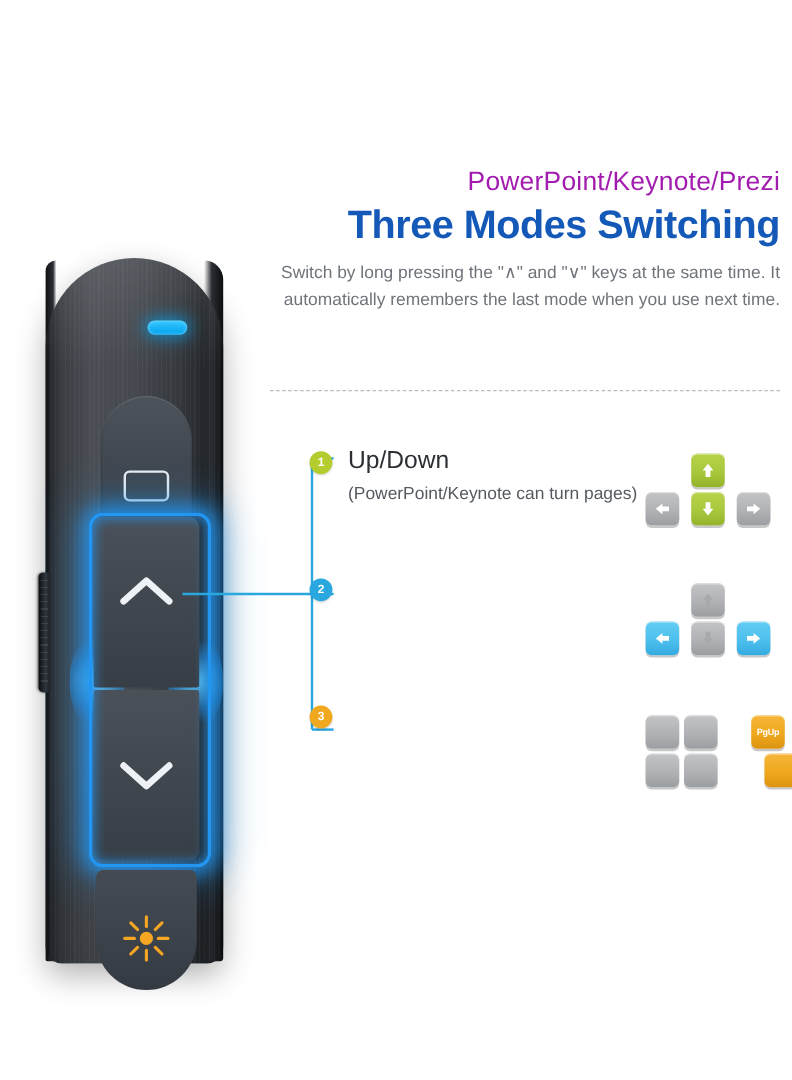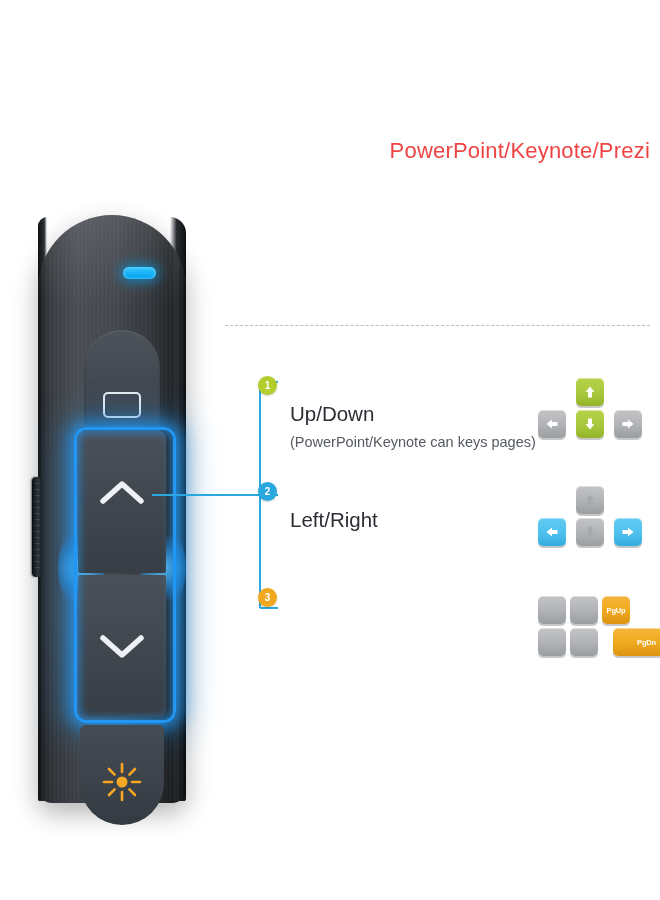--- a/index.html
+++ b/index.html
@@ -86,21 +86,21 @@
   .btn-laser{
     position:absolute;left:52px;top:510px;width:84px;height:100px;
     border-radius:6px 6px 42px 42px;
     background:linear-gradient(180deg,#454b53 0%,#3d434a 55%,#343a41 100%);
   }
   .sun{position:absolute;left:50%;top:36px;transform:translateX(-50%);width:42px;height:42px;}
 
   
   .head{position:absolute;left:225px;top:138px;width:425px;text-align:right;}
   .eyebrow{
-    font-size:22px;color:#ef4444;letter-spacing:.2px;line-height:1.15;
+    font-size:22px;color:#a21caf;letter-spacing:.2px;line-height:1.15;
     font-family:"Liberation Sans",sans-serif;font-weight:400;
   }
   .title{
     margin-top:6px;font-size:33px;font-weight:bold;color:#1559b8;
     letter-spacing:-.4px;line-height:1.12;white-space:nowrap;
   }
   .lede{
     margin-top:12px;font-size:14.5px;color:#6f747b;line-height:1.48;text-align:right;
   }
   .divider{
@@ -121,39 +121,38 @@
     position:absolute;left:-4px;top:4px;width:19px;height:19px;border-radius:50%;
     color:#fff;font-size:10px;font-weight:bold;line-height:19px;text-align:center;
     box-shadow:0 1px 2px rgba(0,0,0,.18);
   }
   .b1{background:#b5cc2e;}
   .b2{background:#29a8e0;}
   .b3{background:#f0a81e;}
   .item-title{
     margin-left:28px;font-size:20.5px;color:#2b2f34;font-weight:400;line-height:1.2;
     white-space:nowrap;
-    margin-top:30px;
   }
   .item-sub{
     margin-left:28px;margin-top:5px;font-size:14.5px;color:#555a60;line-height:1.42;
   }
 
   
   .keys{position:absolute;width:104px;height:64px;}
   .k-1{left:538px;top:378px;}
   .k-2{left:538px;top:486px;}
   .k-3{left:538px;top:596px;}
   .key{
     position:absolute;width:28px;height:28px;border-radius:5px;
     background:linear-gradient(180deg,#c2c4c6 0%,#b0b2b5 55%,#9b9ea1 100%);
     box-shadow:0 2px 0 rgba(0,0,0,.22),0 1px 0 rgba(255,255,255,.45) inset;
   }
   .key.green{background:linear-gradient(180deg,#b7d24a 0%,#a8c83c 55%,#94b32c 100%);}
   .key.blue{background:linear-gradient(180deg,#62cbf2 0%,#4ec0ee 55%,#34abdf 100%);}
-  .key.orange{background:linear-gradient(180deg,#f5b63a 0%,#f0a81e 55%,#dc9310 100%);}
+  .key.orange{background:linear-gradient(180deg,#f5b63a 0%,#f0a81e 55%,#dc9310 100%);margin-left:24px;}
   .key svg{position:absolute;left:50%;top:50%;transform:translate(-50%,-50%);}
   .key .klabel{
     position:absolute;left:0;right:0;top:50%;transform:translateY(-50%);
     text-align:center;font-size:7.5px;color:#fff;font-weight:bold;letter-spacing:-.2px;
   }
   .kp-up{left:38px;top:0;}
   .kp-left{left:0;top:32px;}
   .kp-down{left:38px;top:32px;}
   .kp-right{left:76px;top:32px;}
   .g-00{left:0;top:0;}   .g-10{left:32px;top:0;}   .g-20{left:64px;top:0;}
@@ -210,44 +209,45 @@
             <line x1="34" y1="8" x2="28.4" y2="13.6"></line>
             <line x1="13.6" y1="28.4" x2="8" y2="34"></line>
           </g>
         </svg>
       </div>
     </div>
   </div>
 
   <div class="head">
     <div class="eyebrow">PowerPoint/Keynote/Prezi</div>
+    <div class="title">Three Modes Switching</div>
+    <div class="lede">Switch by long pressing the  "∧" and "∨" keys at the same time. It automatically remembers the last mode when you use next time.</div>
   </div>
   <div class="divider"></div>
 
   <div class="conn">
     <svg width="130" height="270" viewBox="0 0 130 270">
       <g fill="none" stroke="#29a8e0" stroke-width="2">
         <line x1="110" y1="22" x2="110" y2="248"></line>
         <line x1="110" y1="22" x2="128" y2="22"></line>
         <line x1="110" y1="248" x2="128" y2="248"></line>
         <line x1="110" y1="135" x2="128" y2="135"></line>
         <line x1="2" y1="135" x2="110" y2="135"></line>
       </g>
     </svg>
   </div>
 
   <div class="item item-1">
     <div class="badge b1">1</div>
     <div class="item-title">Up/Down</div>
-    <div class="item-sub">(PowerPoint/Keynote can keys pages)</div>
+    <div class="item-sub">(PowerPoint/Keynote can turn pages)</div>
   </div>
 
   <div class="item item-2">
     <div class="badge b2">2</div>
-    <div class="item-title">Left/Right</div>
   </div>
 
   <div class="item item-3">
     <div class="badge b3">3</div>
   </div>
 
   <div class="keys k-1">
     <div class="key green kp-up">
       <svg width="12" height="14" viewBox="0 0 12 14">
           <path d="M6 1.5 L10.5 7 H8 V12.5 H4 V7 H1.5 Z" fill="#ffffff"></path>

